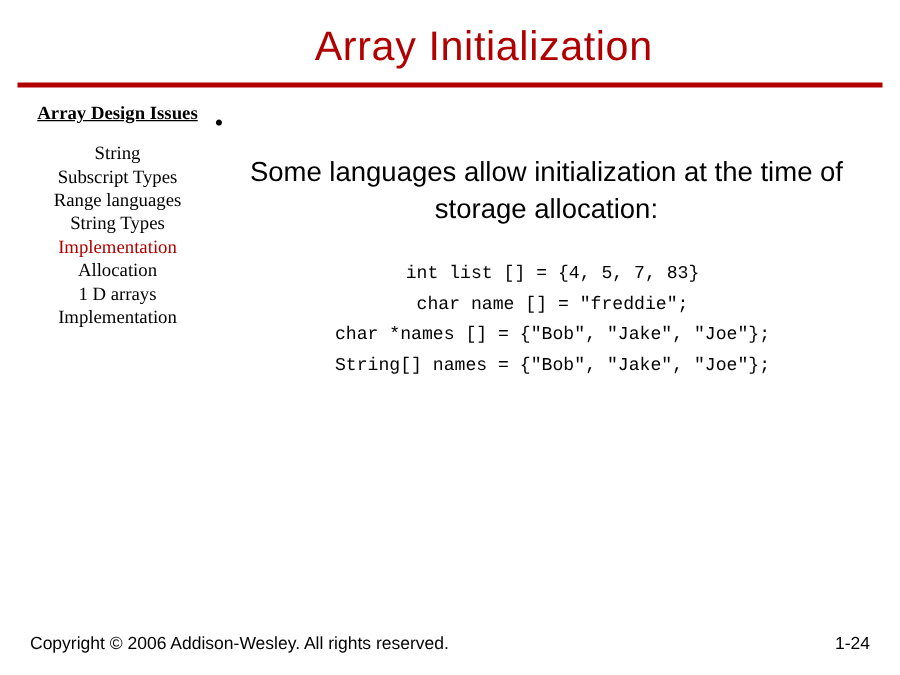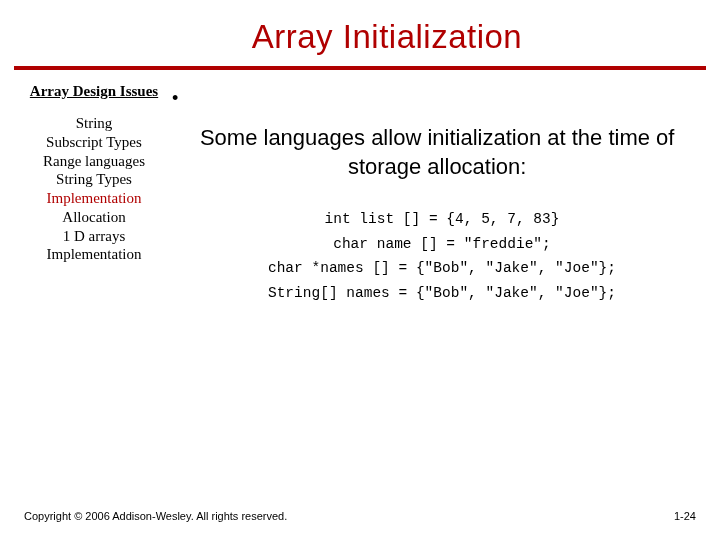--- a/index.html
+++ b/index.html
@@ -80,21 +80,21 @@
     white-space: pre;
   }
   .footer {
     position: absolute;
     bottom: 18px;
     left: 24px;
     right: 24px;
     display: flex;
     justify-content: space-between;
     font-family: Arial, sans-serif;
-    font-size: 11px;
+    font-size: 14px;
     color: #000;
   }
 </style>
 </head>
 <body>
 
 <div class="slide">
 
   <h1 class="title">Array Initialization</h1>
   <div class="rule"></div>

